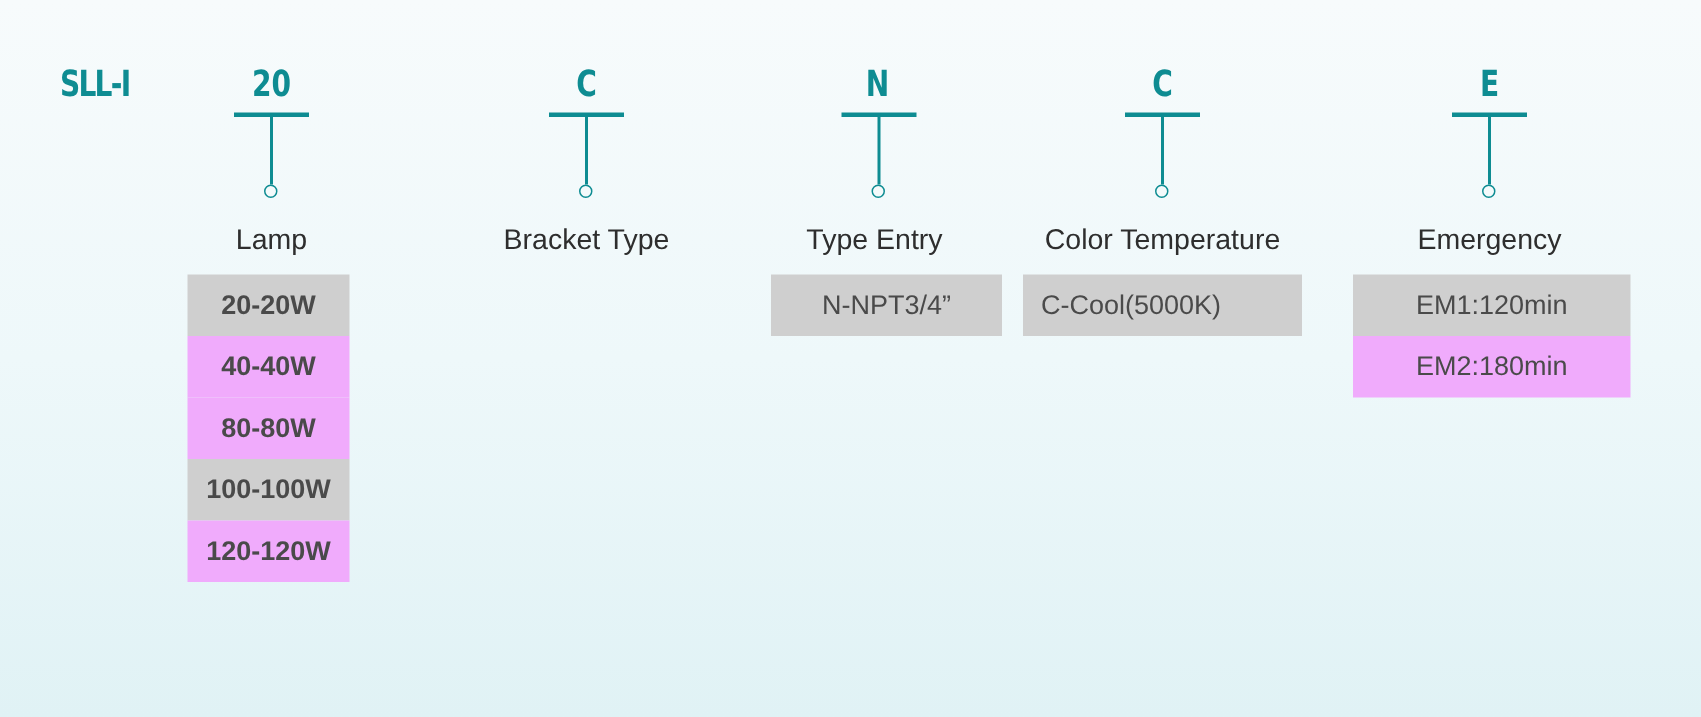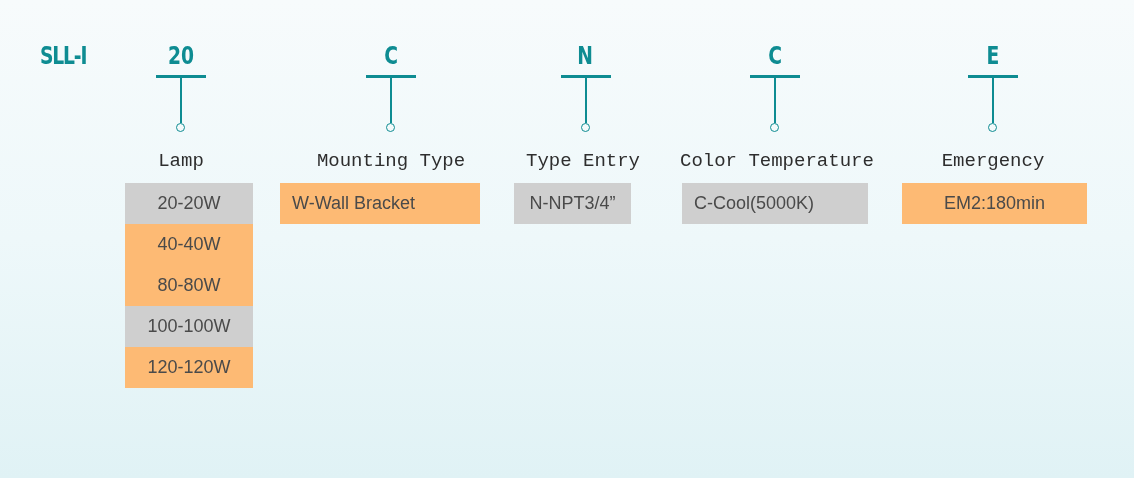--- a/index.html
+++ b/index.html
@@ -23,70 +23,69 @@
     transform: scaleX(0.78);
   }
   .hbar { position: absolute; top: 75px; height: 3px; width: 50px; background: #0e8c92; }
   .vline { position: absolute; top: 78px; width: 2px; height: 45px; background: #0e8c92; }
   .dot {
     position: absolute; top: 123px; width: 7px; height: 7px;
     border: 1.5px solid #0e8c92; border-radius: 50%; background: #f4fafb;
   }
   .title {
     position: absolute; top: 150px; text-align: center;
-    font-size: 19px; color: #2e2e2e; white-space: nowrap; font-family: Liberation Mono, monospace;
+    font-size: 19px; color: #2e2e2e; white-space: nowrap;
   }
   .cells { position: absolute; top: 183px; }
   .cell {
     height: 41px; line-height: 41px; font-size: 18px; color: #4a4a4a;
     white-space: nowrap; box-sizing: border-box;
   }
   .cell.dark { background: #cfcfcf; }
-  .cell.light { background: #fdba74; }
+  .cell.light { background: #f0abfc; }
   .cell.center { text-align: center; }
   .cell.left { text-align: left; padding-left: 12px; }
 </style>
 </head>
 <body>
 
 <div class="prefix">SLL-I</div>
 
 <div class="col">
   <div class="code" style="left:151px;">20</div>
   <div class="hbar" style="left:156px;"></div>
   <div class="vline" style="left:180px;"></div>
   <div class="dot" style="left:176px;"></div>
   <div class="title" style="left:131px; width:100px;">Lamp</div>
-  <div class="cells" style="left:125px; width:128px;">
+  <div class="cells" style="left:125px; width:108px;font-weight:bold;">
     <div class="cell dark center">20-20W</div>
     <div class="cell light center">40-40W</div>
     <div class="cell light center">80-80W</div>
     <div class="cell dark center">100-100W</div>
     <div class="cell light center">120-120W</div>
   </div>
 </div>
 
 <div class="col">
   <div class="code" style="left:361px;">C</div>
   <div class="hbar" style="left:366px;"></div>
   <div class="vline" style="left:390px;"></div>
   <div class="dot" style="left:386px;"></div>
-  <div class="title" style="left:301px; width:180px;">Mounting Type</div>
+  <div class="title" style="left:301px; width:180px;">Bracket Type</div>
   <div class="cells" style="left:280px; width:200px;">
-    <div class="cell light left">W-Wall Bracket</div>
   </div>
 </div>
 
 <div class="col">
   <div class="code" style="left:555px;">N</div>
   <div class="hbar" style="left:561px;"></div>
   <div class="vline" style="left:585px;"></div>
   <div class="dot" style="left:581px;"></div>
   <div class="title" style="left:513px; width:140px;">Type Entry</div>
-  <div class="cells" style="left:514px; width:117px;">
+  <div class="cells" style="left:514px; width:154px;">
     <div class="cell dark center">N-NPT3/4”</div>
   </div>
 </div>
 
 <div class="col">
   <div class="code" style="left:745px;">C</div>
   <div class="hbar" style="left:750px;"></div>
   <div class="vline" style="left:774px;"></div>
   <div class="dot" style="left:770px;"></div>
   <div class="title" style="left:680px; width:190px;">Color Temperature</div>
@@ -95,15 +94,16 @@
   </div>
 </div>
 
 <div class="col">
   <div class="code" style="left:963px;">E</div>
   <div class="hbar" style="left:968px;"></div>
   <div class="vline" style="left:992px;"></div>
   <div class="dot" style="left:988px;"></div>
   <div class="title" style="left:918px; width:150px;">Emergency</div>
   <div class="cells" style="left:902px; width:185px;">
+    <div class="cell dark center">EM1:120min</div>
     <div class="cell light center">EM2:180min</div>
   </div>
 </div>
 
 </body></html>

